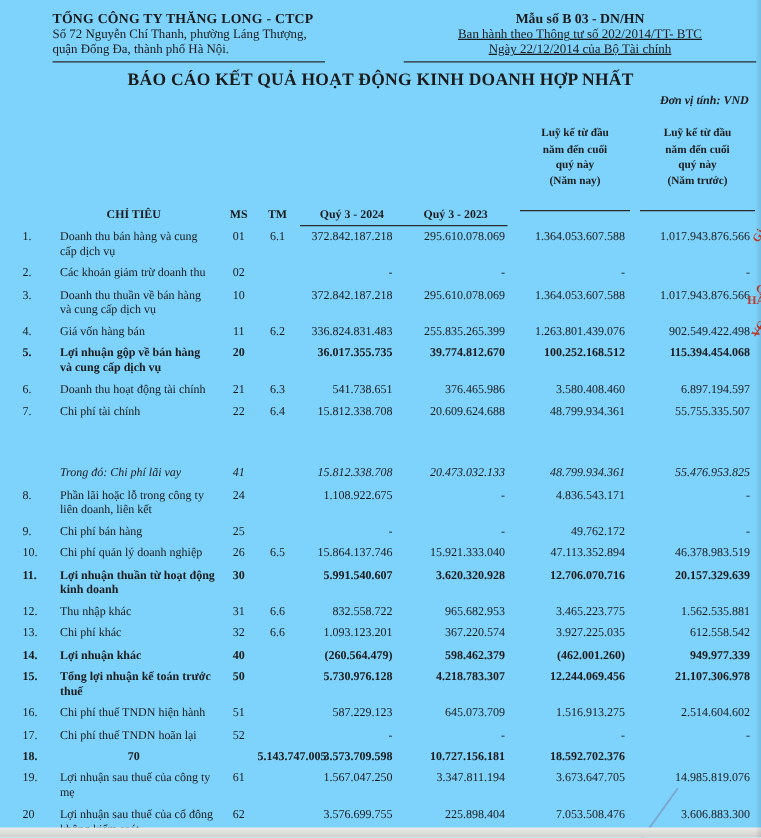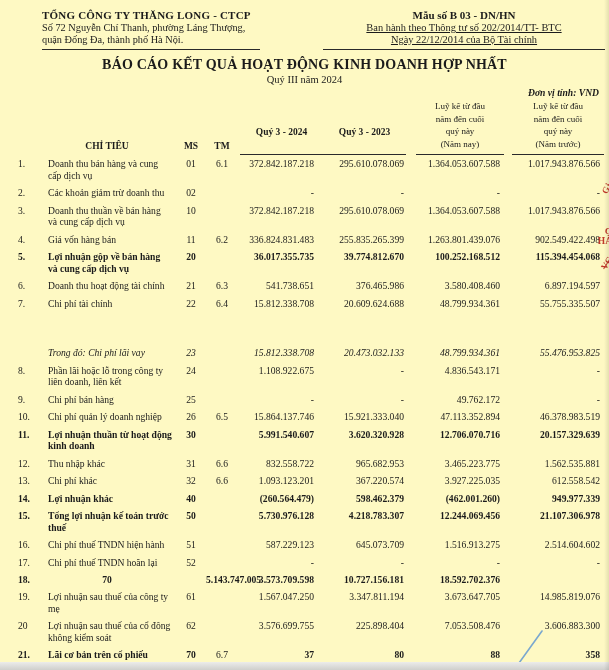--- a/index.html
+++ b/index.html
@@ -1,20 +1,20 @@
 <!DOCTYPE html>
 <html><head>
 <meta charset="utf-8">
 <style>
   * { margin:0; padding:0; box-sizing:border-box; }
   html,body { background:#ffffff; }
   body { font-family:"Liberation Serif","DejaVu Serif",serif; color:#1b1b1b; }
   .page {
     position:relative; width:609px; height:670px; overflow:hidden;
-    background:#fef9c3; margin:0 auto;
+    background:#7dd3fc; margin:0 auto;
   }
   .page::after { 
     content:""; position:absolute; top:0; right:0; width:5px; height:100%;
     background:linear-gradient(to right, rgba(0,0,0,0), rgba(0,0,0,0.10));
     pointer-events:none;
   }
 
   
   .letterhead { display:flex; justify-content:space-between; padding:9px 4px 0 42px; }
   .lh-left { width:218px; border-bottom:1.4px solid #2a2a2a; padding-bottom:4px; }
@@ -36,25 +36,25 @@
     align-items:start;
   }
 
   
   .tbl-head { align-items:end; }
   .h-cell { font-weight:bold; font-size:9.5px; text-align:center; padding-bottom:4px; }
   .h-item { grid-column:2; }
   .h-ms   { grid-column:3; }
   .h-tm   { grid-column:4; }
   .h-qgroup { grid-column:5 / span 2; display:flex; border-bottom:1.2px solid #2a2a2a;
-              padding-bottom:17px; margin:0 6px 0 2px; }
+              padding-bottom:3px; margin:0 6px 0 2px; }
   .h-qgroup .h-q { flex:1; font-weight:bold; font-size:9.5px; text-align:center; }
-  .h-ycell { font-weight:normal; font-size:9px; line-height:12.5px; text-align:center;
-             white-space:pre-line; border-bottom:1.2px solid #2a2a2a; padding-bottom:4px;
-             margin:0 4px; }
+  .h-ycell { font-weight:bold; font-size:9px; line-height:12.5px; text-align:center;
+             white-space:pre-line; border-bottom:1.2px solid #2a2a2a; padding-bottom:18px;
+             margin:12px 4px; }
 
   
   .row { padding:3px 0; }
   .c-num  { font-size:9.6px; padding-left:10px; }
   .c-name { font-size:9.6px; line-height:11.5px; padding-left:10px; padding-right:4px; }
   .c-ms, .c-tm { font-size:9.6px; text-align:center; }
   .c-val { font-size:9.6px; text-align:right; padding-right:8px; white-space:nowrap; }
   .row.bold .c-num, .row.bold .c-name, .row.bold .c-ms, .row.bold .c-val { font-weight:bold; }
   .row.italic .c-name, .row.italic .c-ms, .row.italic .c-val { font-style:italic;margin-top:32px; }
 
@@ -82,21 +82,20 @@
       <div class="address-line">quận Đống Đa, thành phố Hà Nội.</div>
     </div>
     <div class="lh-right">
       <div class="form-no">Mẫu số B 03 - DN/HN</div>
       <div class="form-line">Ban hành theo Thông tư số 202/2014/TT- BTC</div>
       <div class="form-line">Ngày 22/12/2014 của Bộ Tài chính</div>
     </div>
   </div>
 
   <div class="doc-title">BÁO CÁO KẾT QUẢ HOẠT ĐỘNG KINH DOANH HỢP NHẤT</div>
-  <div class="doc-subtitle">Quý III năm 2024</div>
   <div class="unit-note">Đơn vị tính: VND</div>
 
   <div class="tbl">
     <div class="grid-row tbl-head">
       <div class="h-cell h-item">CHỈ TIÊU</div>
       <div class="h-cell h-ms">MS</div>
       <div class="h-cell h-tm">TM</div>
       <div class="h-qgroup">
         <div class="h-q">Quý 3 - 2024</div>
         <div class="h-q">Quý 3 - 2023</div>
@@ -177,21 +176,21 @@
       <div class="c-ms">22</div>
       <div class="c-tm">6.4</div>
       <div class="c-val">15.812.338.708</div>
       <div class="c-val">20.609.624.688</div>
       <div class="c-val">48.799.934.361</div>
       <div class="c-val">55.755.335.507</div>
     </div>
         <div class="grid-row row italic">
       <div class="c-num"></div>
       <div class="c-name">Trong đó: Chi phí lãi vay</div>
-      <div class="c-ms">23</div>
+      <div class="c-ms">41</div>
       <div class="c-tm"></div>
       <div class="c-val">15.812.338.708</div>
       <div class="c-val">20.473.032.133</div>
       <div class="c-val">48.799.934.361</div>
       <div class="c-val">55.476.953.825</div>
     </div>
         <div class="grid-row row">
       <div class="c-num">8.</div>
       <div class="c-name">Phần lãi hoặc lỗ trong công ty liên doanh, liên kết</div>
       <div class="c-ms">24</div>

